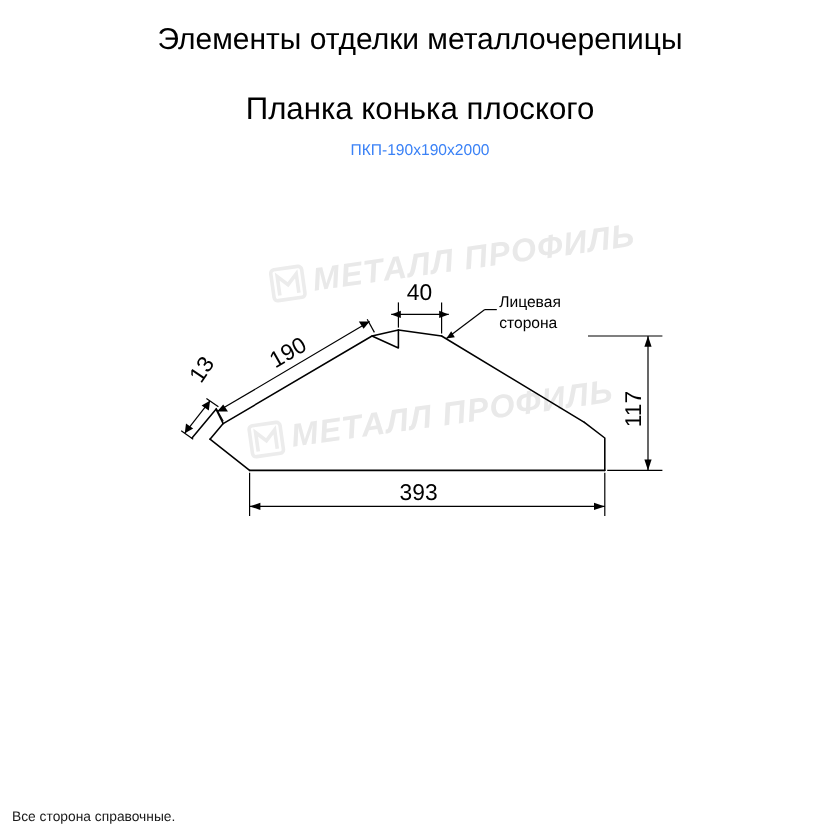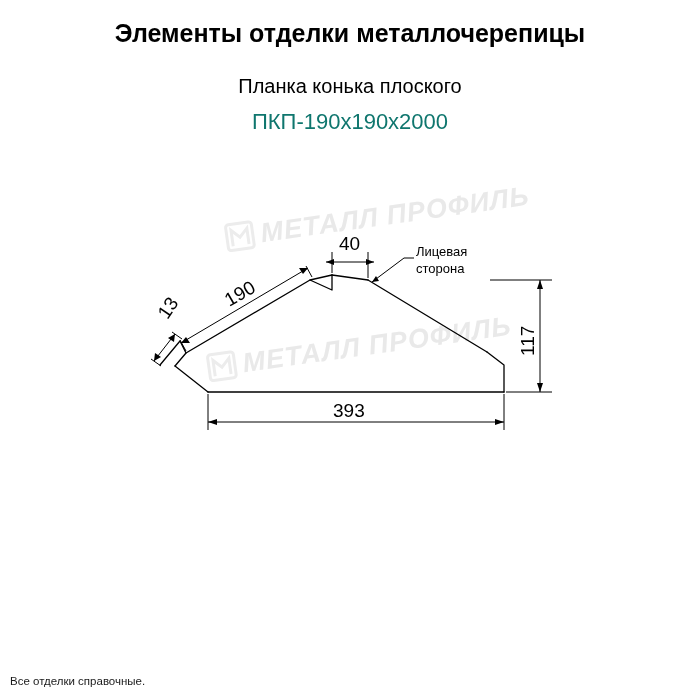--- a/index.html
+++ b/index.html
@@ -22,39 +22,39 @@
   }
   .title-block {
     position: absolute;
     top: 18px;
     left: 0;
     width: 700px;
     text-align: center;
   }
   .main-title {
     font-size: 25px;
-    font-weight: bold;
+    font-weight: normal;
     letter-spacing: 0px;
     line-height: 30px;
     margin: 0;
     color: #000000;
   }
   .sub-title {
-    font-size: 20px;
+    font-size: 26px;
     font-weight: normal;
     margin: 0;
     padding-top: 27px;
     color: #000000;
   }
   .code-title {
-    font-size: 22px;
+    font-size: 13px;
     font-weight: normal;
     margin: 0;
     padding-top: 11px;
-    color: #0f766e;
+    color: #3b82f6;
   }
   .drawing {
     position: absolute;
     top: 170px;
     left: 0;
     width: 700px;
     height: 330px;
   }
   .footer {
     position: absolute;
@@ -186,16 +186,16 @@
         <path d="M208,252 L504,252"></path>
         <path d="M208,252 l9,-3 l0,6 z" fill="#000000" stroke="none"></path>
         <path d="M504,252 l-9,-3 l0,6 z" fill="#000000" stroke="none"></path>
       </g>
       <text class="dim-text" x="333" y="247">393</text>
 
     </svg>
   </div>
 
   <div class="footer">
-    <div>Все отделки справочные.</div>
+    <div>Все сторона справочные.</div>
   </div>
 
 </div>
 
 </body></html>

